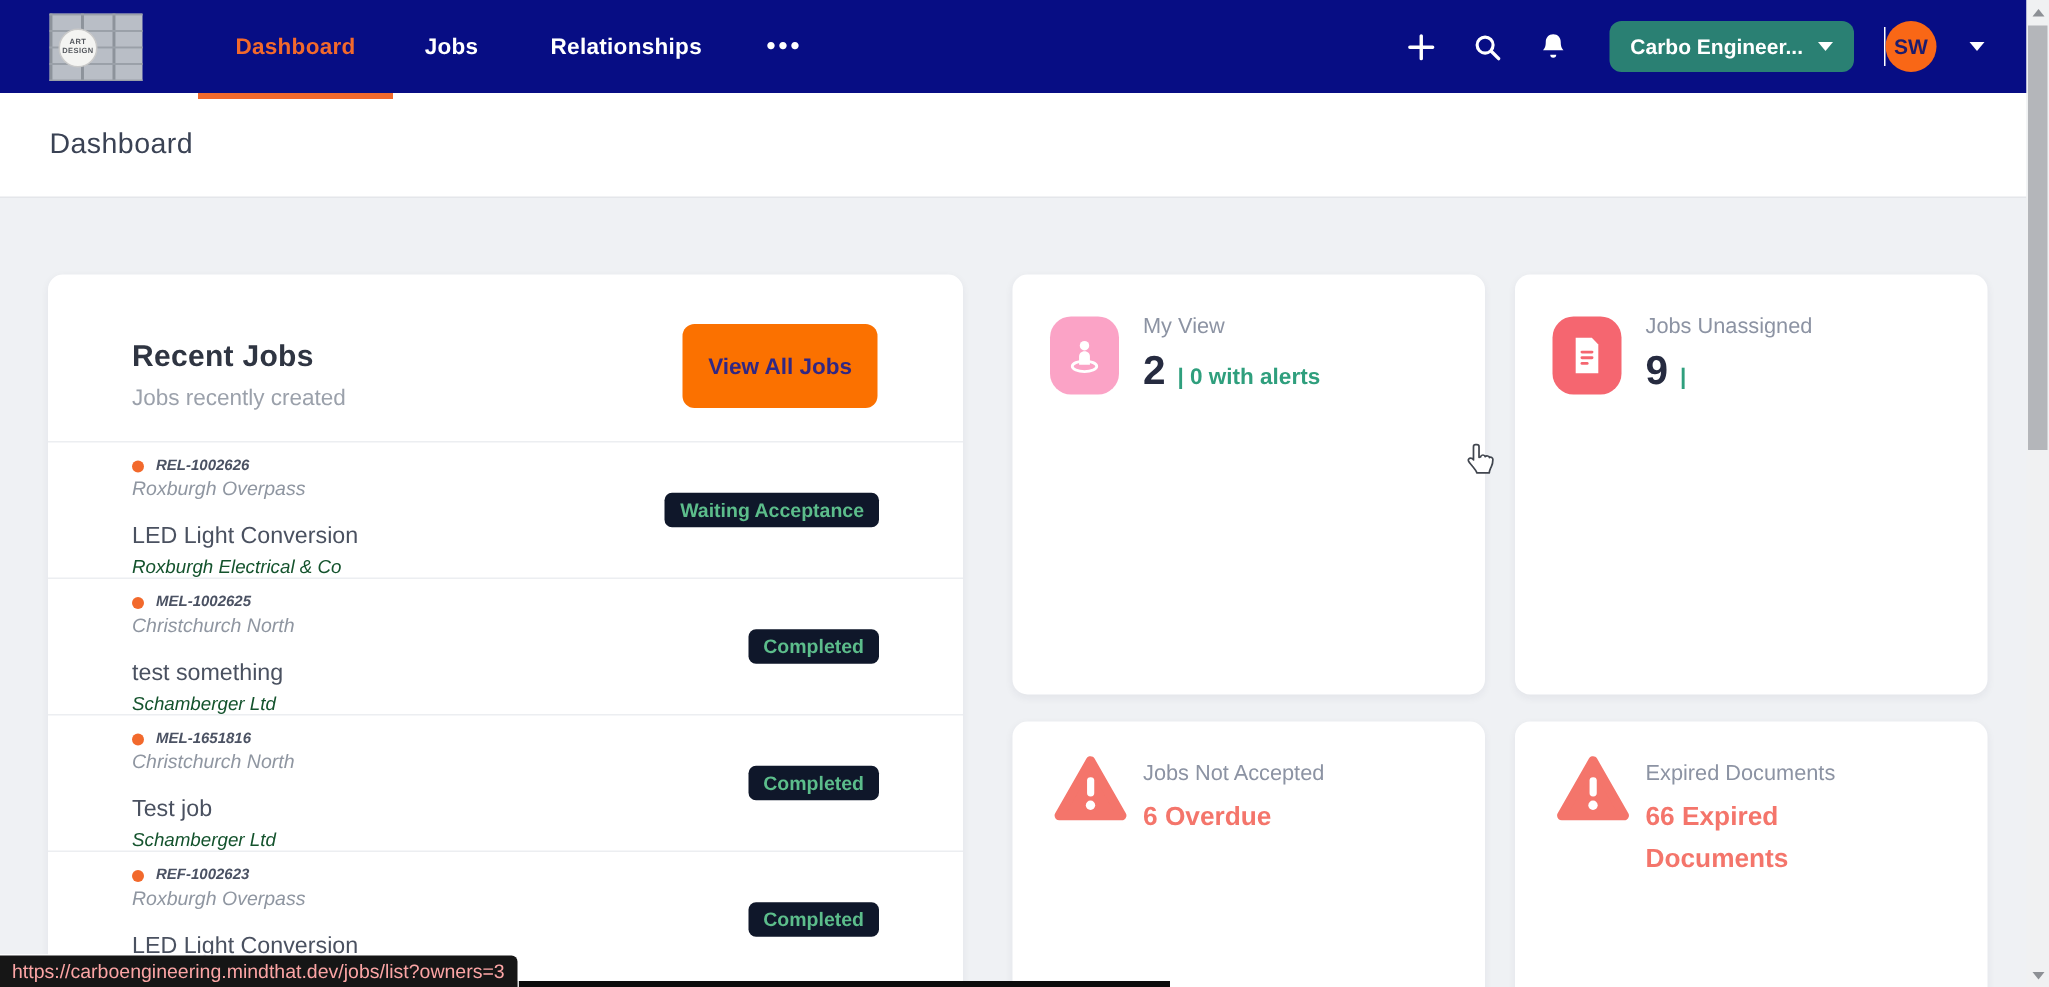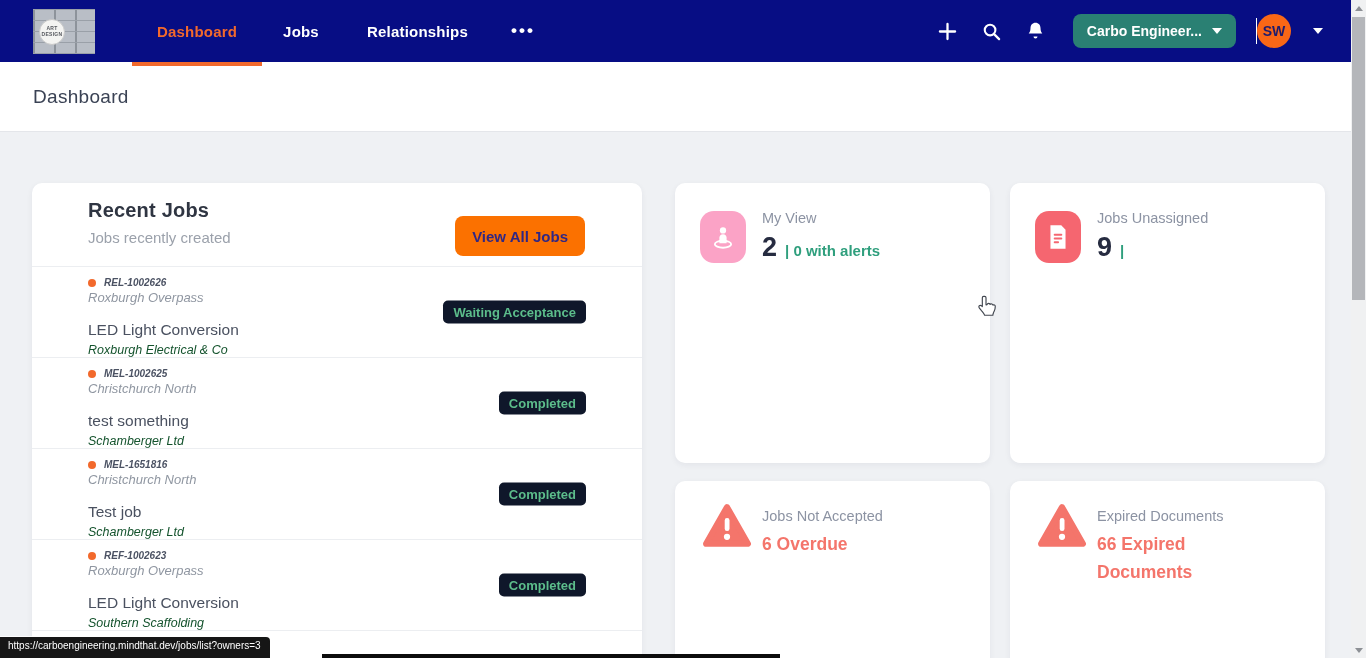--- a/index.html
+++ b/index.html
@@ -72,25 +72,25 @@
 
   
   .content { position: absolute; left: 0; top: 132px; width: 100%; height: 526px; }
 
   .card {
     position: absolute; background: #fff; border-radius: 10px;
     box-shadow: 0 2px 6px rgba(30,40,60,.06);
   }
   .card-left { left: 32px; top: 51px; width: 610px; height: 640px; }
 
-  .rj-header { position: relative; padding: 16px 38px 20px 56px; border-bottom: 1px solid #ECEEF1; }
+  .rj-header { position: relative; padding: 44px 38px 20px 56px; border-bottom: 1px solid #ECEEF1; }
   .rj-title { font-size: 20px; font-weight: 700; color: #2F3542; letter-spacing: .2px; }
   .rj-subtitle { margin-top: 7px; font-size: 15px; color: #9BA1AB; }
   .view-all-btn {
-    position: absolute; right: 57px; top: 33px; height: 40px; padding: 0 17px;
+    position: absolute; right: 57px; top: 33px; height: 56px; padding: 0 17px;
     background: #FB7100; border: none; border-radius: 8px;
     color: #312783; font-size: 15px; font-weight: 700; font-family: inherit; cursor: pointer;
   }
   .job-list { list-style: none; }
   .job-row { position: relative; height: 91px; border-bottom: 1px solid #ECEEF1; padding: 10px 100px 0 56px; cursor: pointer; }
   .job-code-line { display: flex; align-items: center; gap: 8px; }
   .dot { width: 8px; height: 8px; border-radius: 50%; background: #F2692C; flex: 0 0 auto; }
   .job-code { font-size: 10px; font-style: italic; font-weight: 600; color: #4B5263; }
   .job-site { margin-top: 2px; font-size: 13px; font-style: italic; color: #8F96A1; }
   .job-title { margin-top: 16px; font-size: 15.5px; color: #4A5160; }
@@ -125,21 +125,21 @@
   }
   .sb-arrow { position: absolute; left: 0; width: 15px; height: 16px; display: flex; align-items: center; justify-content: center; cursor: pointer; }
   .sb-arrow.up { top: 0; } .sb-arrow.down { bottom: 0; }
   .sb-tri-up { width: 0; height: 0; border-left: 4px solid transparent; border-right: 4px solid transparent; border-bottom: 5px solid #8d9095; }
   .sb-tri-down { width: 0; height: 0; border-left: 4px solid transparent; border-right: 4px solid transparent; border-top: 5px solid #8d9095; }
   .sb-thumb { position: absolute; left: 1px; top: 17px; width: 13px; height: 283px; background: #B4B6BA; cursor: pointer; }
 
   
   .status-tooltip {
     position: absolute; left: 0; bottom: 0; height: 21px; z-index: 20;
-    background: #161616; color: #ffffff; font-size: 10px;
+    background: #161616; color: #fca5a5; font-size: 13px;
     padding: 3px 9px 4px 8px; border-top-right-radius: 4px;
     box-shadow: 0 0 0 1px rgba(255,255,255,.85);
     white-space: nowrap;
   }
   .bottom-strip { position: absolute; left: 322px; bottom: 0; width: 458px; height: 4px; background: #0c0c0c; z-index: 15; }
 
   .cursor { position: absolute; left: 976px; top: 293px; width: 23px; height: 27px; z-index: 30; pointer-events: none; }
 </style>
 </head>
 <body>

